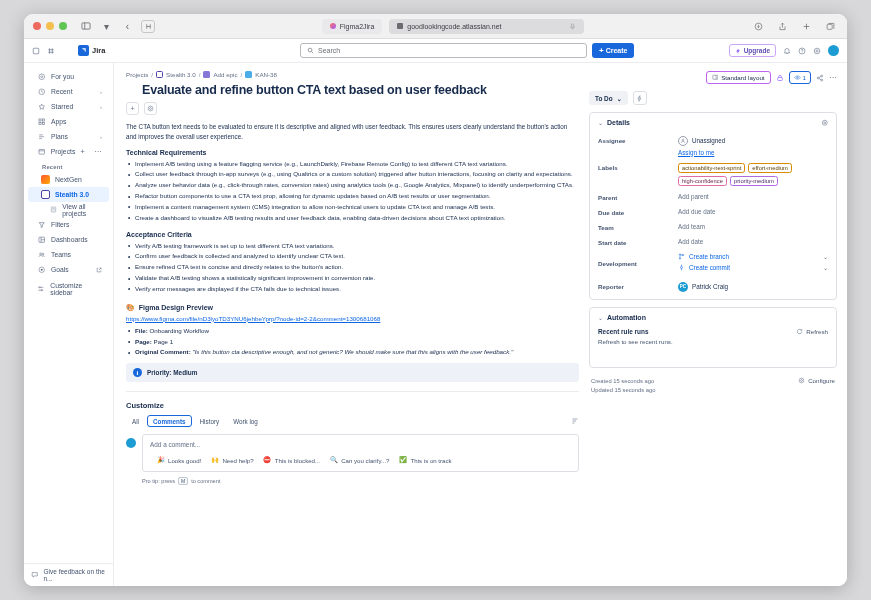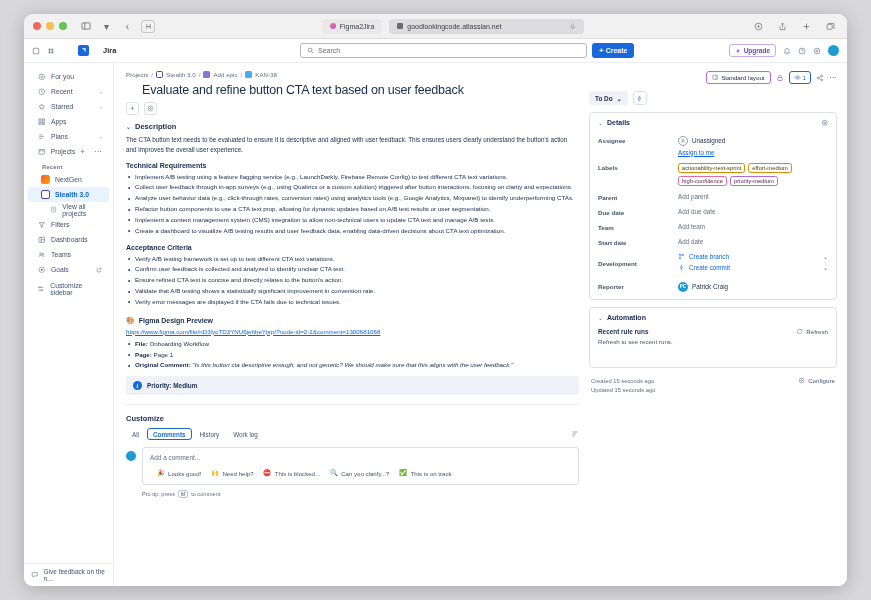--- a/index.html
+++ b/index.html
@@ -59,21 +59,21 @@
   .jira-nav {
     height: 24px; flex: 0 0 24px;
     background: #ffffff;
     border-bottom: 1px solid #ebecf0;
     display: flex; align-items: center;
     padding: 0 8px;
     gap: 7px;
   }
   .nav-ico { color: #626f86; font-size: 9px; display:flex; align-items:center; }
   .jira-logo {
-    display: flex; align-items: center; gap: 14px; padding-left: 16px;
+    display: flex; align-items: center; gap: 3px; padding-left: 16px;
   }
   .jira-mark {
     width: 11px; height: 11px; border-radius: 2px;
     background: #1868db;
     display: flex; align-items: center; justify-content: center;
   }
   .jira-mark svg { width: 7px; height: 7px; }
   .jira-word { font-size: 7.5px; color: #292a2e; font-weight: 600; }
   .searchbox {
     position: absolute; left: 276px; width: 287px;
@@ -146,21 +146,21 @@
     display: flex; align-items: center; gap: 3px;
     font-size: 6.2px; color: #626f86;
     margin-bottom: 5px;
   }
   .breadcrumb .sep { color: #8993a4; }
   .bc-ico { width: 7px; height: 7px; border-radius: 1.5px; display:inline-block; }
   .bc-stealth { border: 1.3px solid #5243aa; background:#fff; }
   .bc-epic { background: #8777d9; }
   .bc-task { background: #4bade8; }
   .page-title {
-    font-size: 12.5px; font-weight: 400; color: #172b4d;
+    font-size: 12.5px; font-weight: 700; color: #172b4d;
     letter-spacing: -0.2px; margin-bottom: 5px; padding-left: 16px;
   }
   .title-actions { display: flex; gap: 5px; margin-bottom: 7px; }
   .sq-btn {
     width: 13px; height: 13px; border: 1px solid #dcdfe4;
     border-radius: 3px; display:flex; align-items:center; justify-content:center;
     color: #626f86; font-size: 7px; background: #fff;
   }
   .sect-head {
     display: flex; align-items: center; gap: 4px;
@@ -630,24 +630,20 @@
         <div class="title-actions">
           <span class="sq-btn">+</span>
           <span class="sq-btn">
             <svg viewBox="0 0 16 16" width="7" height="7" fill="none" stroke="#626f86" stroke-width="1.2">
                 <circle cx="8" cy="8" r="2"></circle>
                 <circle cx="8" cy="8" r="5.5"></circle>
               </svg>
           </span>
         </div>
 
-        <div class="sect-head">
-          <span class="caret">⌄</span>
-          <span>Description</span>
-        </div>
 
         <div class="desc-p">The CTA button text needs to be evaluated to ensure it is descriptive and aligned with user feedback. This ensures users clearly understand the button's action and improves the overall user experience.</div>
 
         <div class="sub-head">Technical Requirements</div>
         <ul class="bullets">
           <li>Implement A/B testing using a feature flagging service (e.g., LaunchDarkly, Firebase Remote Config) to test different CTA text variations.</li>
           <li>Collect user feedback through in-app surveys (e.g., using Qualtrics or a custom solution) triggered after button interactions, focusing on clarity and expectations.</li>
           <li>Analyze user behavior data (e.g., click-through rates, conversion rates) using analytics tools (e.g., Google Analytics, Mixpanel) to identify underperforming CTAs.</li>
           <li>Refactor button components to use a CTA text prop, allowing for dynamic updates based on A/B test results or user segmentation.</li>
           <li>Implement a content management system (CMS) integration to allow non-technical users to update CTA text and manage A/B tests.</li>

